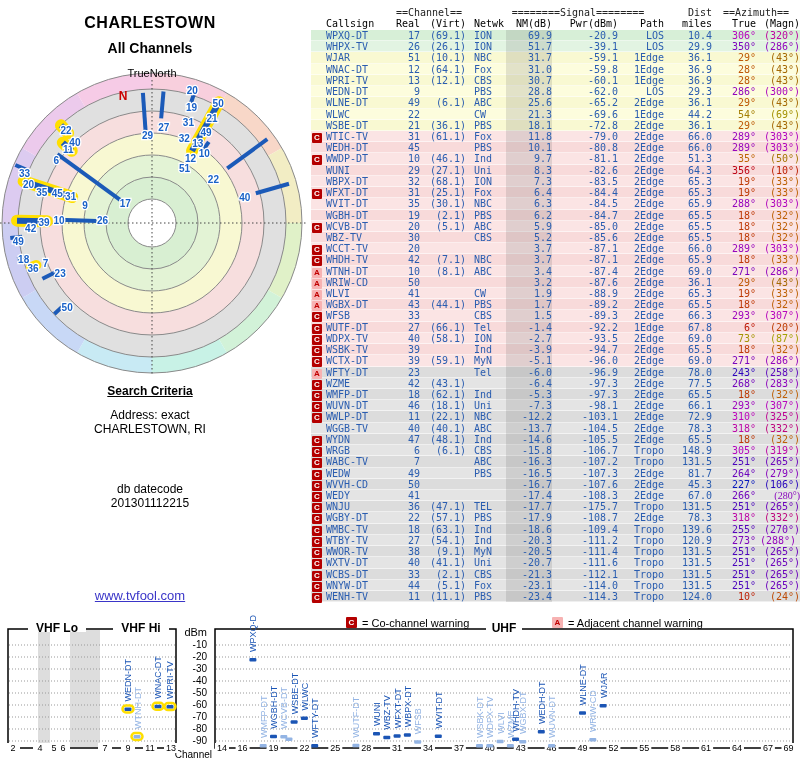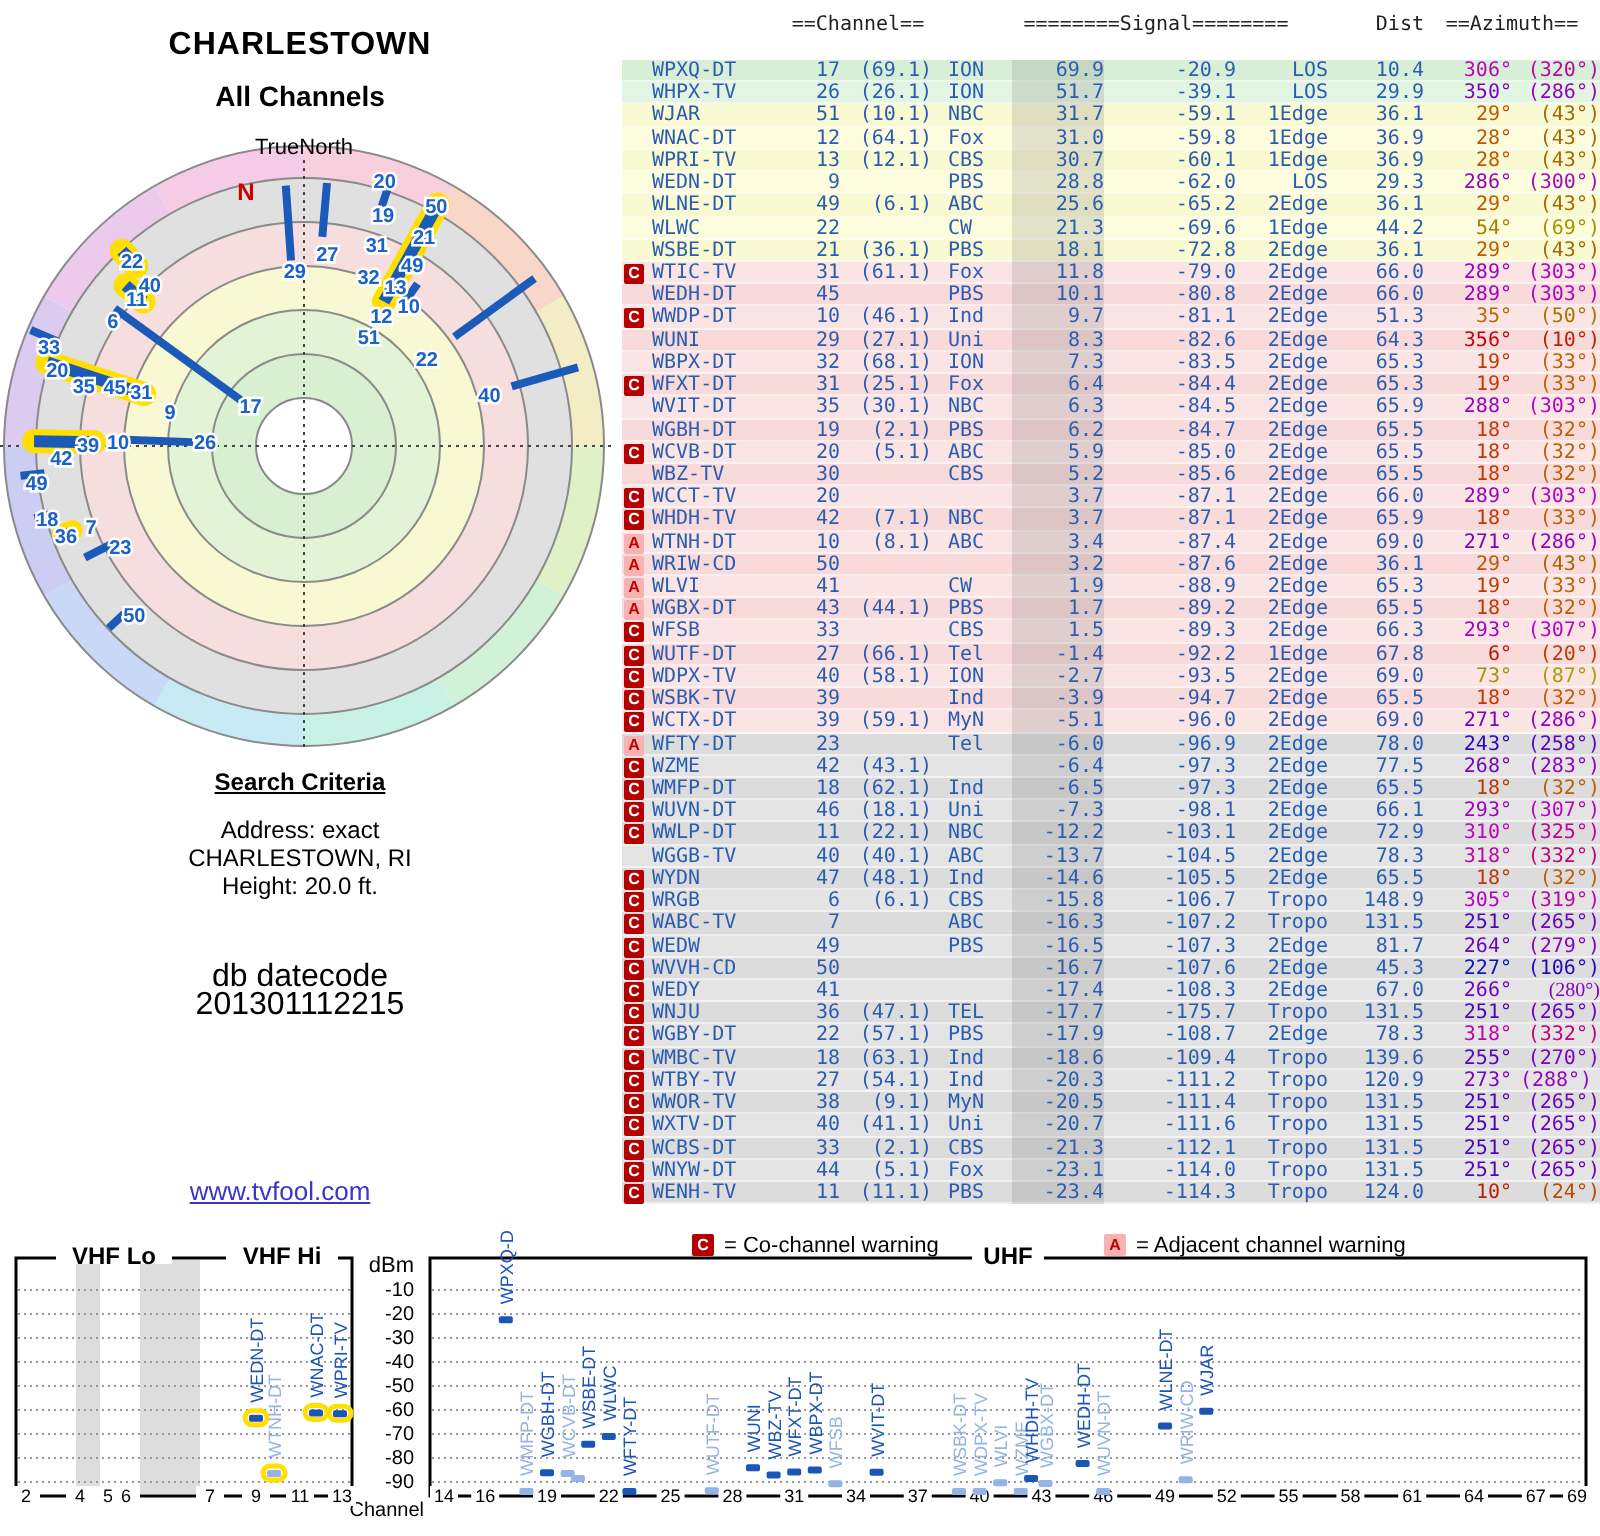--- a/index.html
+++ b/index.html
@@ -6,21 +6,21 @@
   body{width:800px;height:768px;position:relative;background:#fff;overflow:hidden;
        font-family:"Liberation Sans","DejaVu Sans",sans-serif;color:#000}
   .abs{position:absolute}
   
   #title{top:14px;left:0;width:300px;text-align:center;font-size:16px;font-weight:bold;letter-spacing:.5px}
   #subtitle{top:40px;left:0;width:300px;text-align:center;font-size:14px;font-weight:bold}
   #radar-wrap{top:60px;left:0;width:310px;height:318px}
   #search{top:384px;left:0;width:300px;text-align:center;font-size:12px}
   #search .crit-head{font-weight:bold;text-decoration:underline;margin-bottom:10px}
   #search .line{line-height:14px}
-  #dbcode{top:482px;left:0;width:300px;text-align:center;font-size:16px}
+  #dbcode{top:482px;left:0;width:300px;text-align:center;font-size:12px}
   #dbcode .line{line-height:14px}
   #site-link{top:588px;left:0;width:280px;text-align:center;font-size:13px}
   #site-link a{color:#3a35c8;text-decoration:underline;cursor:pointer}
   
   #tbl-head{top:7px;left:311px;width:489px;height:23px;font:10px "DejaVu Sans Mono",monospace;border-bottom:1px solid #000}
   #tbl-head .h1{position:absolute;top:0;height:11px;color:#222}
   .h1.ch{left:81px;width:74px;text-align:center}
   .h1.sig{left:188px;width:158px;text-align:center}
   .h1.dist{left:353px;width:48px;text-align:right}
   .h1.az{left:401px;width:88px;text-align:center}
@@ -143,35 +143,47 @@
       <text x="60.164930750363425" y="276.9050101258654" text-anchor="middle" font-size="10" font-weight="bold" fill="#1a62c8" stroke="#fff" stroke-width="2.5" paint-order="stroke">23</text>
       <text x="67.14718625761431" y="310.8528137423857" text-anchor="middle" font-size="10" font-weight="bold" fill="#1a62c8" stroke="#fff" stroke-width="2.5" paint-order="stroke">50</text>
       <text x="123" y="100" text-anchor="middle" font-size="12" font-weight="bold" fill="#cc0000">N</text>
       <text x="152" y="77" text-anchor="middle" font-size="11" fill="#000">TrueNorth</text>
     </svg></div>
 
 <div class="abs" id="search">
   <div class="crit-head">Search Criteria</div>
   <div class="line">Address: exact</div>
   <div class="line">CHARLESTOWN, RI</div>
-  <div class="line">Height: 20.0 ft.</div>
 </div>
 <div class="abs" id="dbcode">
   <div class="line">db datecode</div>
   <div class="line">201301112215</div>
 </div>
 <div class="abs" id="site-link">
   <a>www.tvfool.com</a>
 </div>
 
 <div class="abs" id="tbl-head">
   <div class="h1 ch">==Channel==</div>
   <div class="h1 sig">========Signal========</div>
   <div class="h1 dist">Dist</div>
   <div class="h1 az">==Azimuth==</div>
+  <div id="h2row">
+    <div class="c-mark"></div>
+    <div class="c-call">Callsign</div>
+    <div class="c-real">Real</div>
+    <div class="c-virt">(Virt)</div>
+    <div class="c-net">Netwk</div>
+    <div class="c-nm">NM(dB)</div>
+    <div class="c-pwr">Pwr(dBm)</div>
+    <div class="c-path">Path</div>
+    <div class="c-mi">miles</div>
+    <div class="c-true">True</div>
+    <div class="c-magn">(Magn)</div>
+  </div>
 </div>
 <div class="abs" id="tbl-rows">
     <div class="trow" style="background: rgb(215, 239, 215);">
       <div class="c-mark"></div>
       <div class="c-call blue">WPXQ-DT</div>
       <div class="c-real blue">17</div>
       <div class="c-virt blue">(69.1)</div>
       <div class="c-net blue">ION</div>
       <div class="c-nm blue">69.9</div>
       <div class="c-pwr blue">-20.9</div>
@@ -582,21 +594,21 @@
       <div class="c-mi blue">77.5</div>
       <div class="c-true" style="color: rgb(117, 5, 189);">268°</div>
       <div class="c-magn" style="color: rgb(141, 5, 189);">(283°)</div>
     </div>
     <div class="trow" style="background: rgb(220, 220, 220);">
       <div class="c-mark"><span class="mark C">C</span></div>
       <div class="c-call blue">WMFP-DT</div>
       <div class="c-real blue">18</div>
       <div class="c-virt blue">(62.1)</div>
       <div class="c-net blue">Ind</div>
-      <div class="c-nm blue">-6.5</div>
+      <div class="c-nm blue">-5.3</div>
       <div class="c-pwr blue">-97.3</div>
       <div class="c-path blue">2Edge</div>
       <div class="c-mi blue">65.5</div>
       <div class="c-true" style="color: rgb(189, 56, 5);">18°</div>
       <div class="c-magn" style="color: rgb(189, 95, 5);">(32°)</div>
     </div>
     <div class="trow" style="background: rgb(228, 228, 228);">
       <div class="c-mark"><span class="mark C">C</span></div>
       <div class="c-call blue">WUVN-DT</div>
       <div class="c-real blue">46</div>

